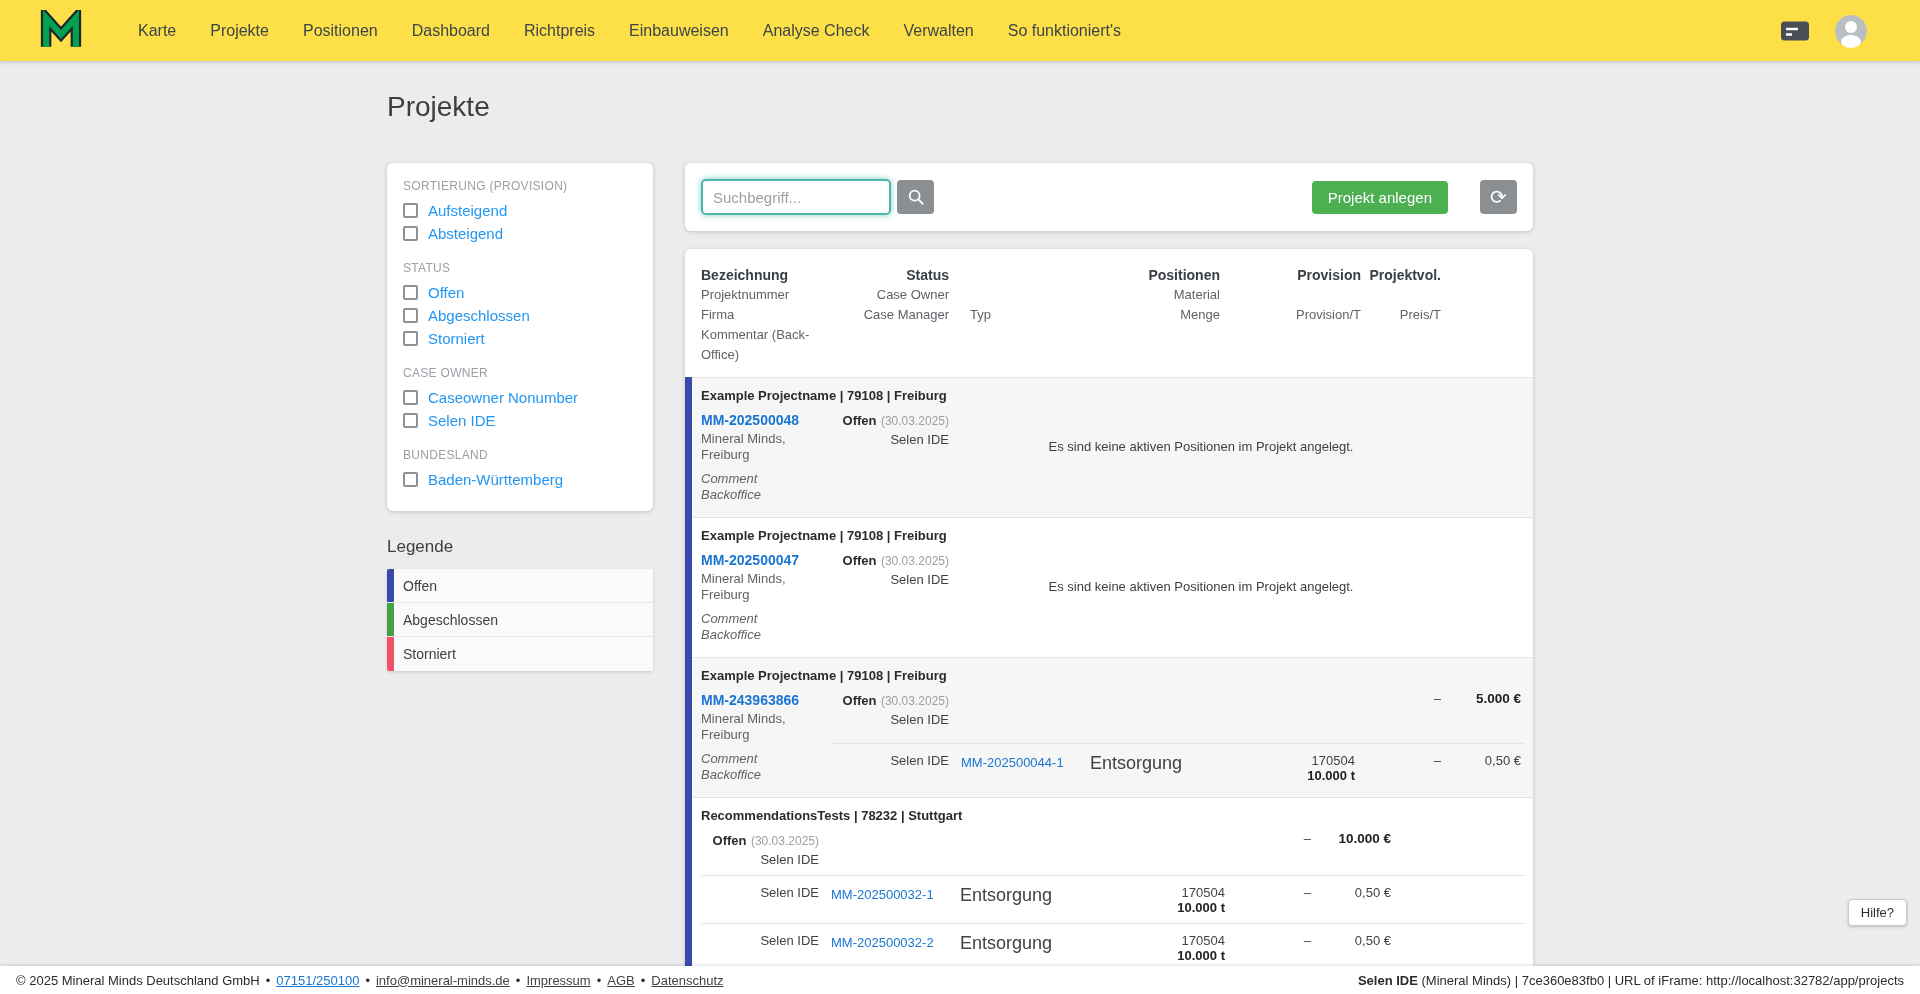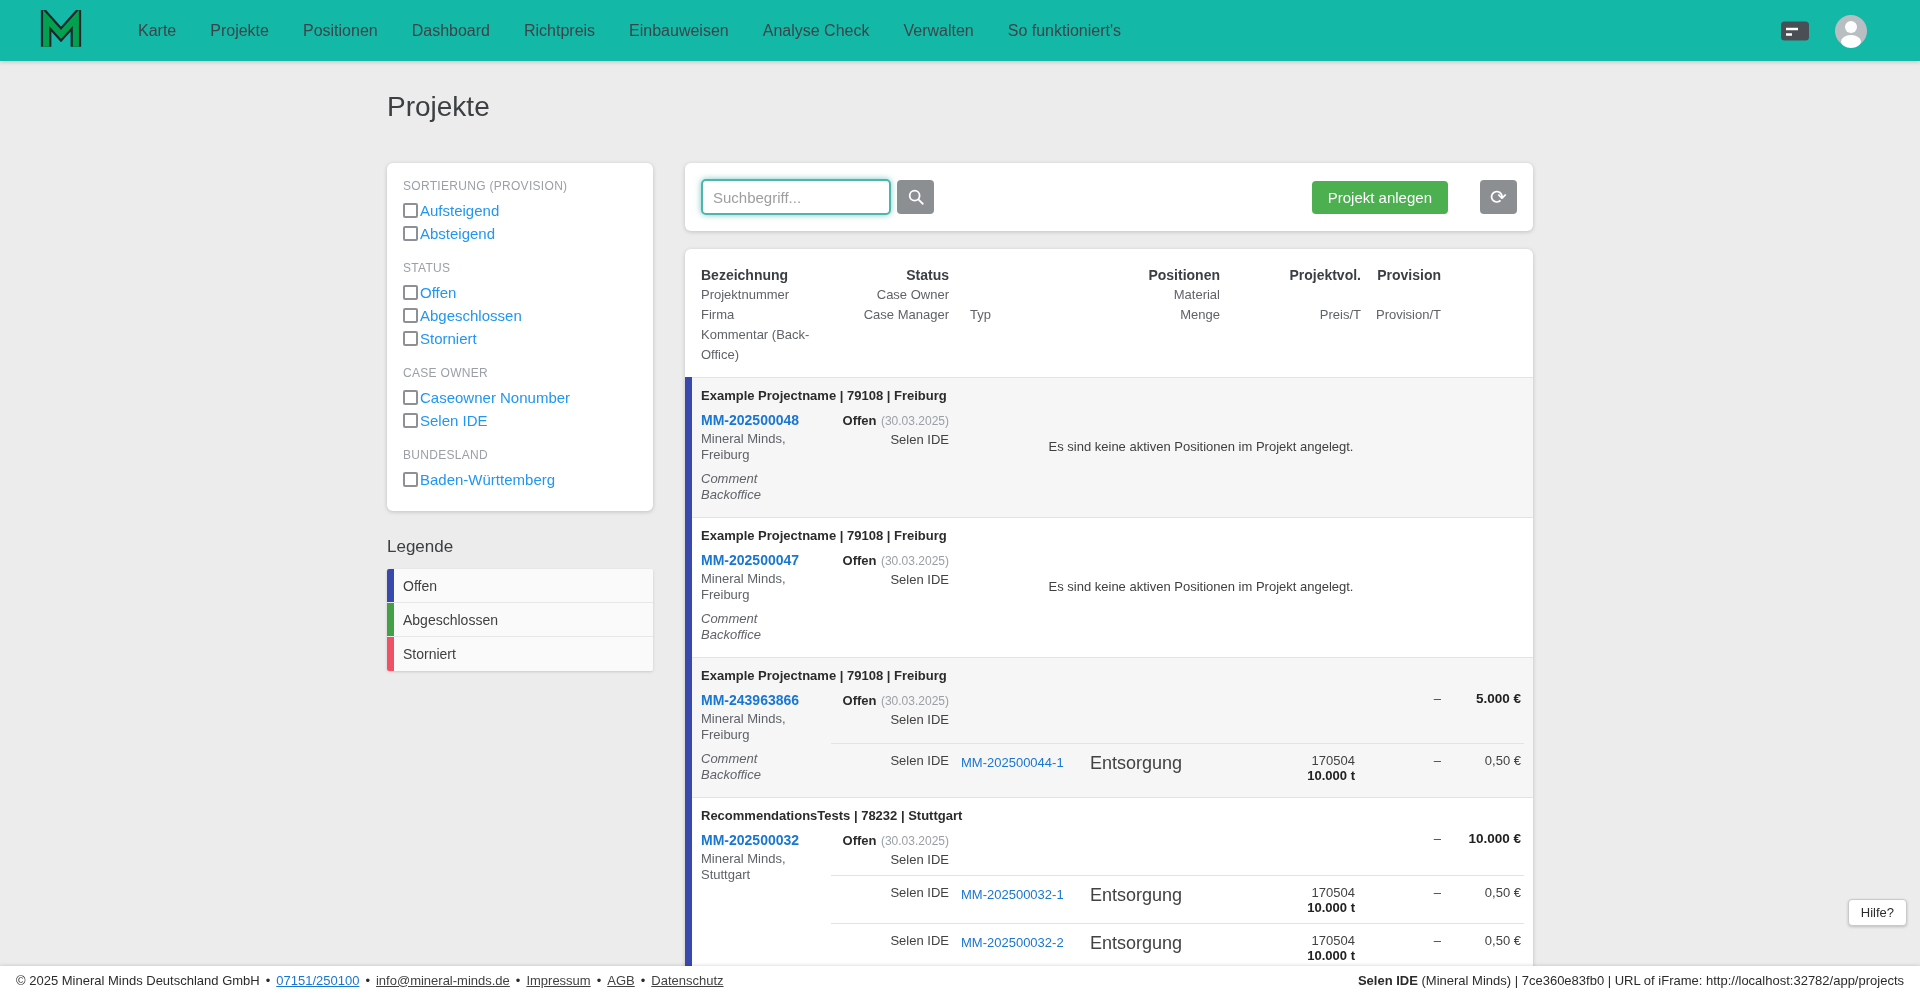--- a/index.html
+++ b/index.html
@@ -2,41 +2,41 @@
 <html lang="de"><head>
 <meta charset="utf-8">
 <title>Projekte</title>
 <style>
   *{box-sizing:border-box}
   html,body{margin:0;padding:0}
   body{width:1920px;height:994px;overflow:hidden;font-family:"Liberation Sans",sans-serif;
        background:#ececec;display:flex;flex-direction:column;color:#424242}
 
   
-  .navbar{height:61px;background:#14b8a6;display:flex;align-items:center;
+  .navbar{height:61px;background:#fde047;display:flex;align-items:center;
           padding:0 52px 0 40px;box-shadow:0 1px 4px rgba(0,0,0,.2);flex:0 0 auto;position:relative;z-index:5}
   .logo{display:flex;align-items:center;margin-right:56px;cursor:pointer;text-decoration:none}
   .nav-items{display:flex;gap:34px}
   .nav-item{font-size:16px;color:#3d4449;text-decoration:none;cursor:pointer;white-space:nowrap}
   .nav-right{margin-left:auto;display:flex;align-items:center;gap:24px}
   .nav-icon,.avatar{cursor:pointer;display:flex}
 
   
   .main{flex:1 1 auto;overflow:hidden}
   .container{width:1146px;margin:0 auto;padding-top:30px}
   .page-title{font-size:28px;font-weight:400;color:#3c4043;margin:0 0 40px 0}
   .columns{display:flex;gap:32px;align-items:flex-start}
   .left-col{width:266px;flex:0 0 auto}
   .right-col{flex:1;min-width:0}
 
   
   .filter-card{background:#fff;border-radius:6px;box-shadow:0 1px 4px rgba(0,0,0,.18);padding:16px 16px 20px}
   .filter-label{font-size:12px;color:#9aa0a6;margin:16px 0 6px;letter-spacing:.3px}
   .filter-label.first{margin-top:0}
-  .filter-option{display:flex;align-items:center;gap:2px;padding:3px 0;cursor:pointer}
+  .filter-option{display:flex;align-items:center;gap:10px;padding:3px 0;cursor:pointer}
   .filter-option .cb{width:15px;height:15px;border:2px solid #8d9095;border-radius:2px;background:#fff;flex:0 0 auto}
   .filter-option .lbl{font-size:15px;color:#2196f3}
 
   
   .legend-title{font-size:17px;color:#3c4043;margin:26px 0 12px}
   .legend-card{background:#fff;box-shadow:0 1px 3px rgba(0,0,0,.15);border-radius:2px;overflow:hidden}
   .legend-row{position:relative;display:flex;align-items:center;height:34px;padding-left:16px;
               border-bottom:1px solid #e7e7e7;font-size:14px;color:#3f3f3f;background:#fafafa}
   .legend-row:last-child{border-bottom:none}
   .legend-bar{position:absolute;left:0;top:0;bottom:0;width:7px}
@@ -253,26 +253,26 @@
             </div>
             <div class="padl">
               <div class="th-sub off2">Typ</div>
             </div>
             <div class="c5r">
               <div class="th-main">Positionen</div>
               <div class="th-sub">Material</div>
               <div class="th-sub">Menge</div>
             </div>
             <div class="r">
+              <div class="th-main">Provision</div>
+              <div class="th-sub off1">Provision/T</div>
+            </div>
+            <div class="r">
               <div class="th-main">Projektvol.</div>
               <div class="th-sub off1">Preis/T</div>
-            </div>
-            <div class="r">
-              <div class="th-main">Provision</div>
-              <div class="th-sub off1">Provision/T</div>
             </div>
           </div>
 
           <div class="projects-list">
 
             <div class="project">
               <div class="project-title">Example Projectname | 79108 | Freiburg</div>
               <div class="project-body">
                 <div class="pb-left">
                   <a class="project-number">MM-202500048</a>
@@ -343,25 +343,20 @@
                     <div class="pos-preis">–</div>
                     <div class="pos-prov">0,50 €</div>
                   </div>
                 </div>
               </div>
             </div>
 
             <div class="project">
               <div class="project-title">RecommendationsTests | 78232 | Stuttgart</div>
               <div class="project-body">
-                <div class="pb-left">
-                  <a class="project-number">MM-202500032</a>
-                  <div class="company">Mineral Minds, Stuttgart</div>
-                  
-                </div>
                 <div class="pb-right">
                   <div class="pb-main">
                     <div class="status-cell">
                       <div class="status-line"><span class="status-name">Offen</span> <span class="status-date">(30.03.2025)</span></div>
                       <div class="owner">Selen IDE</div>
                     </div>
                     <div class="dashcell">–</div>
                     <div class="amount">10.000 €</div>
                   </div>
                   <div class="position-row">

